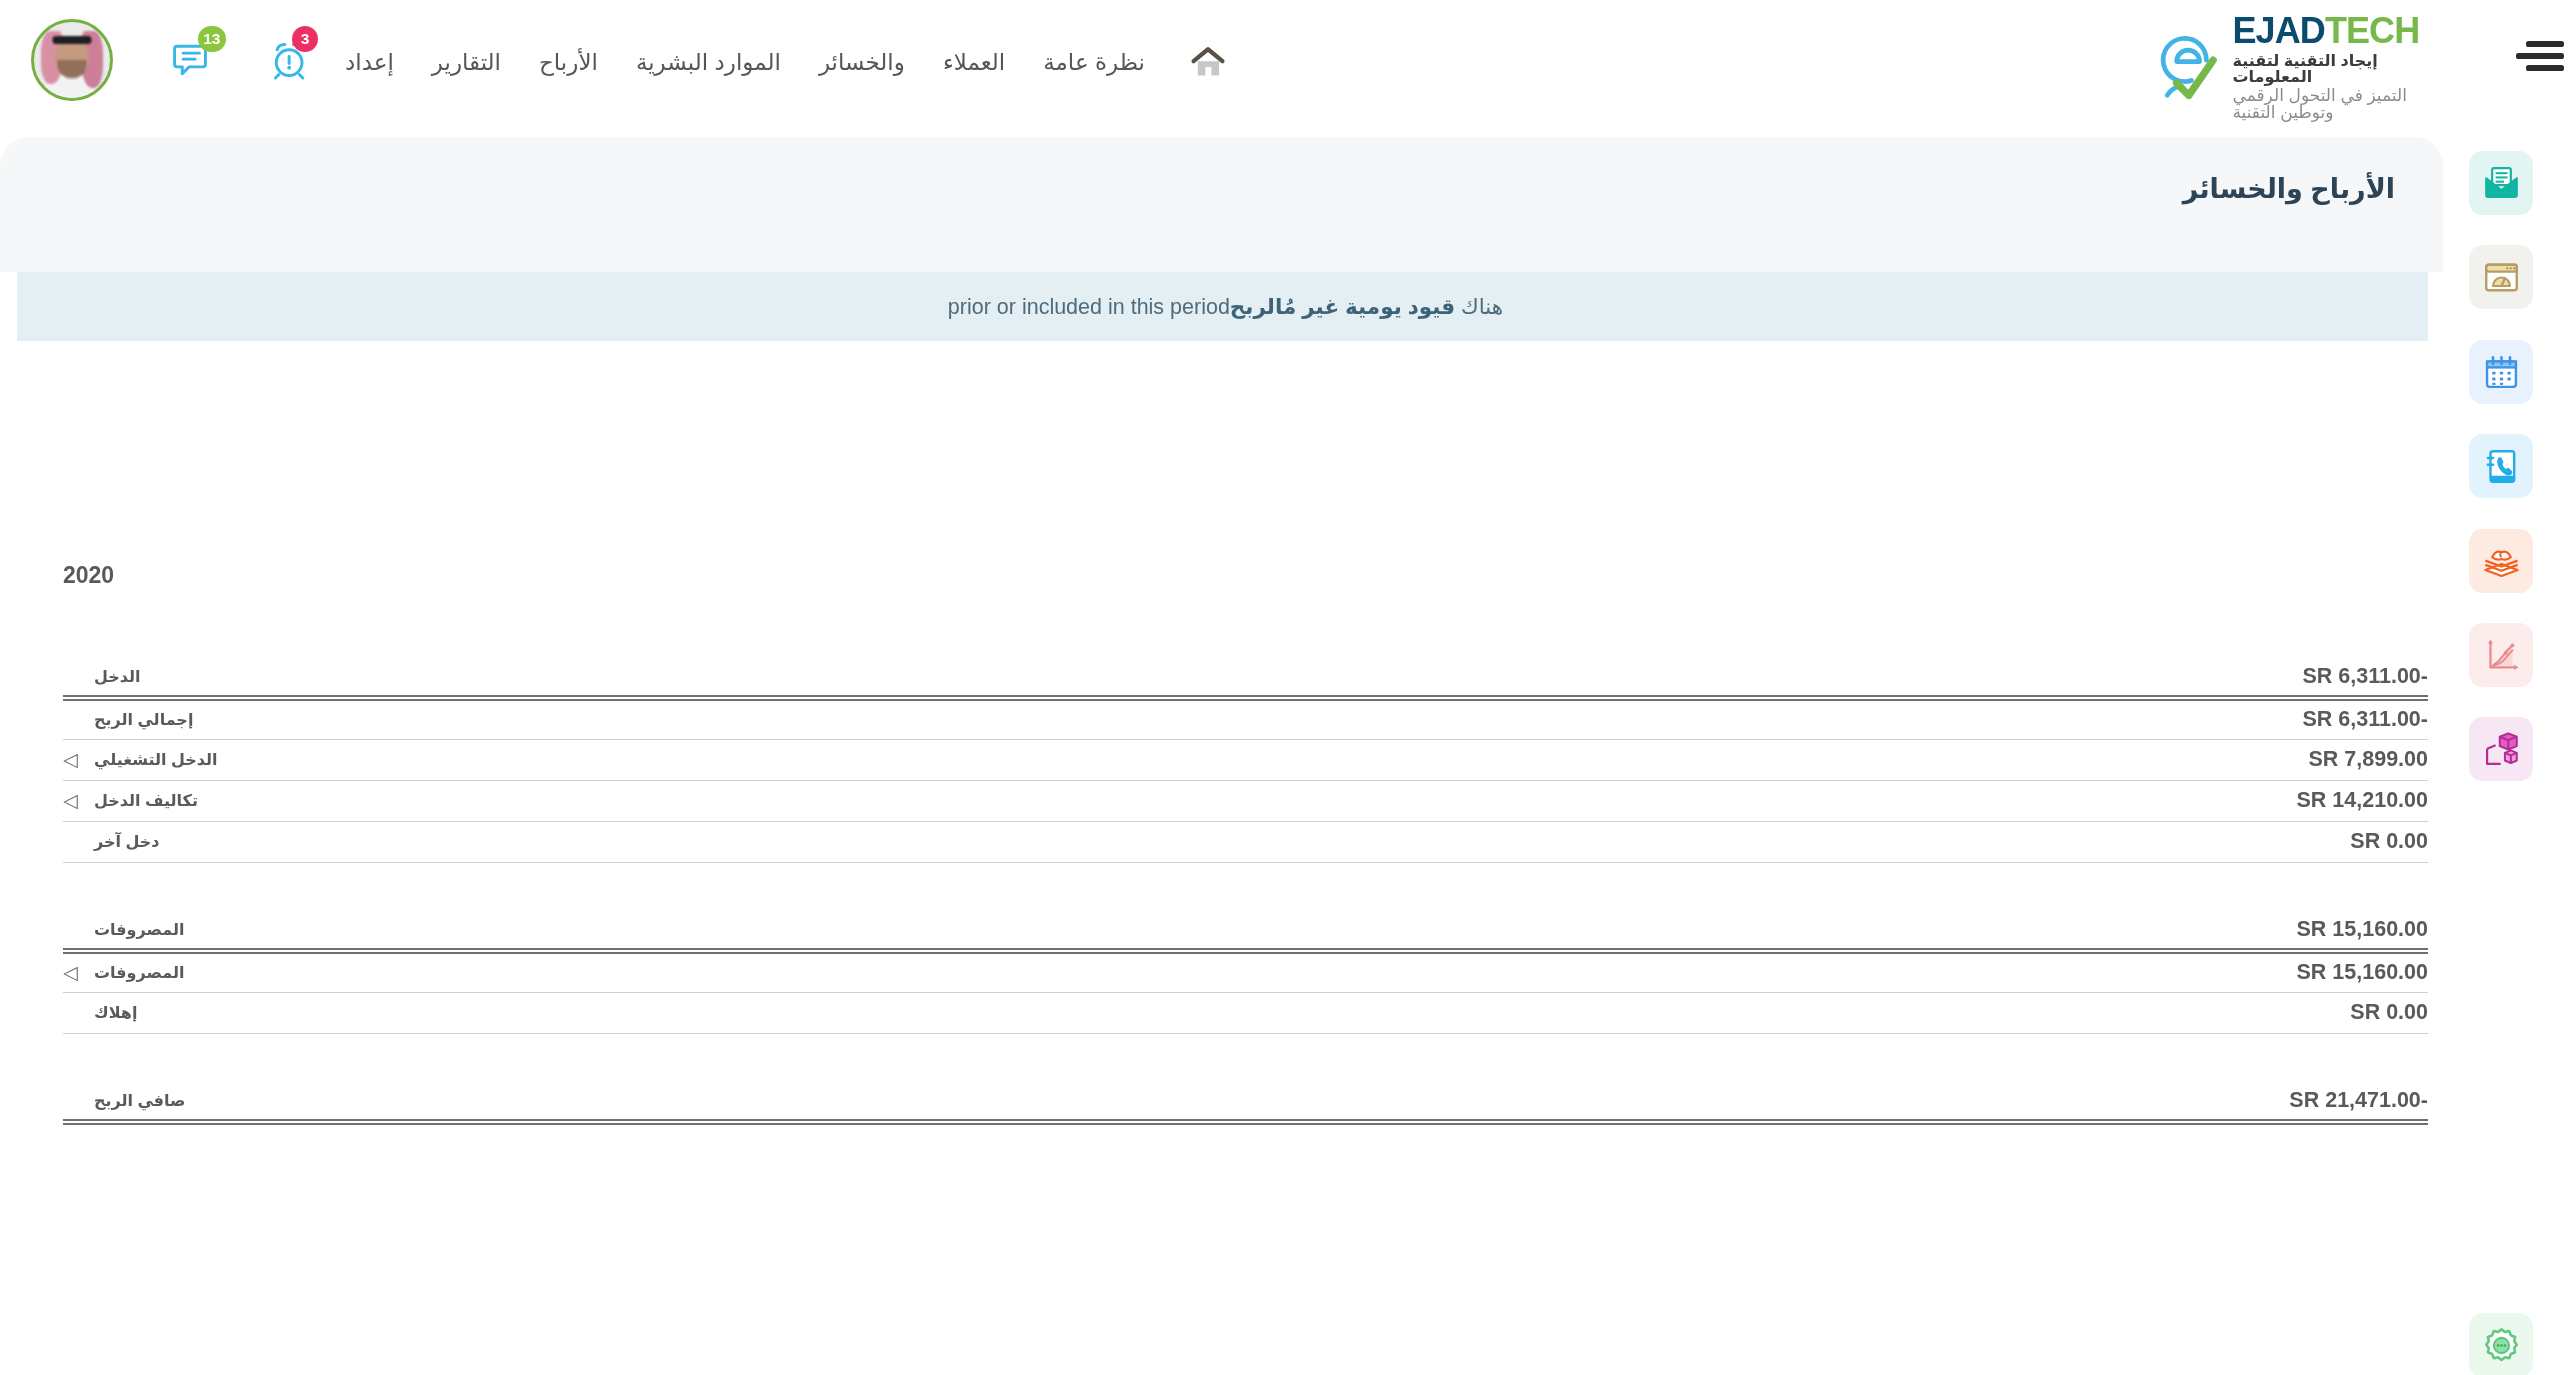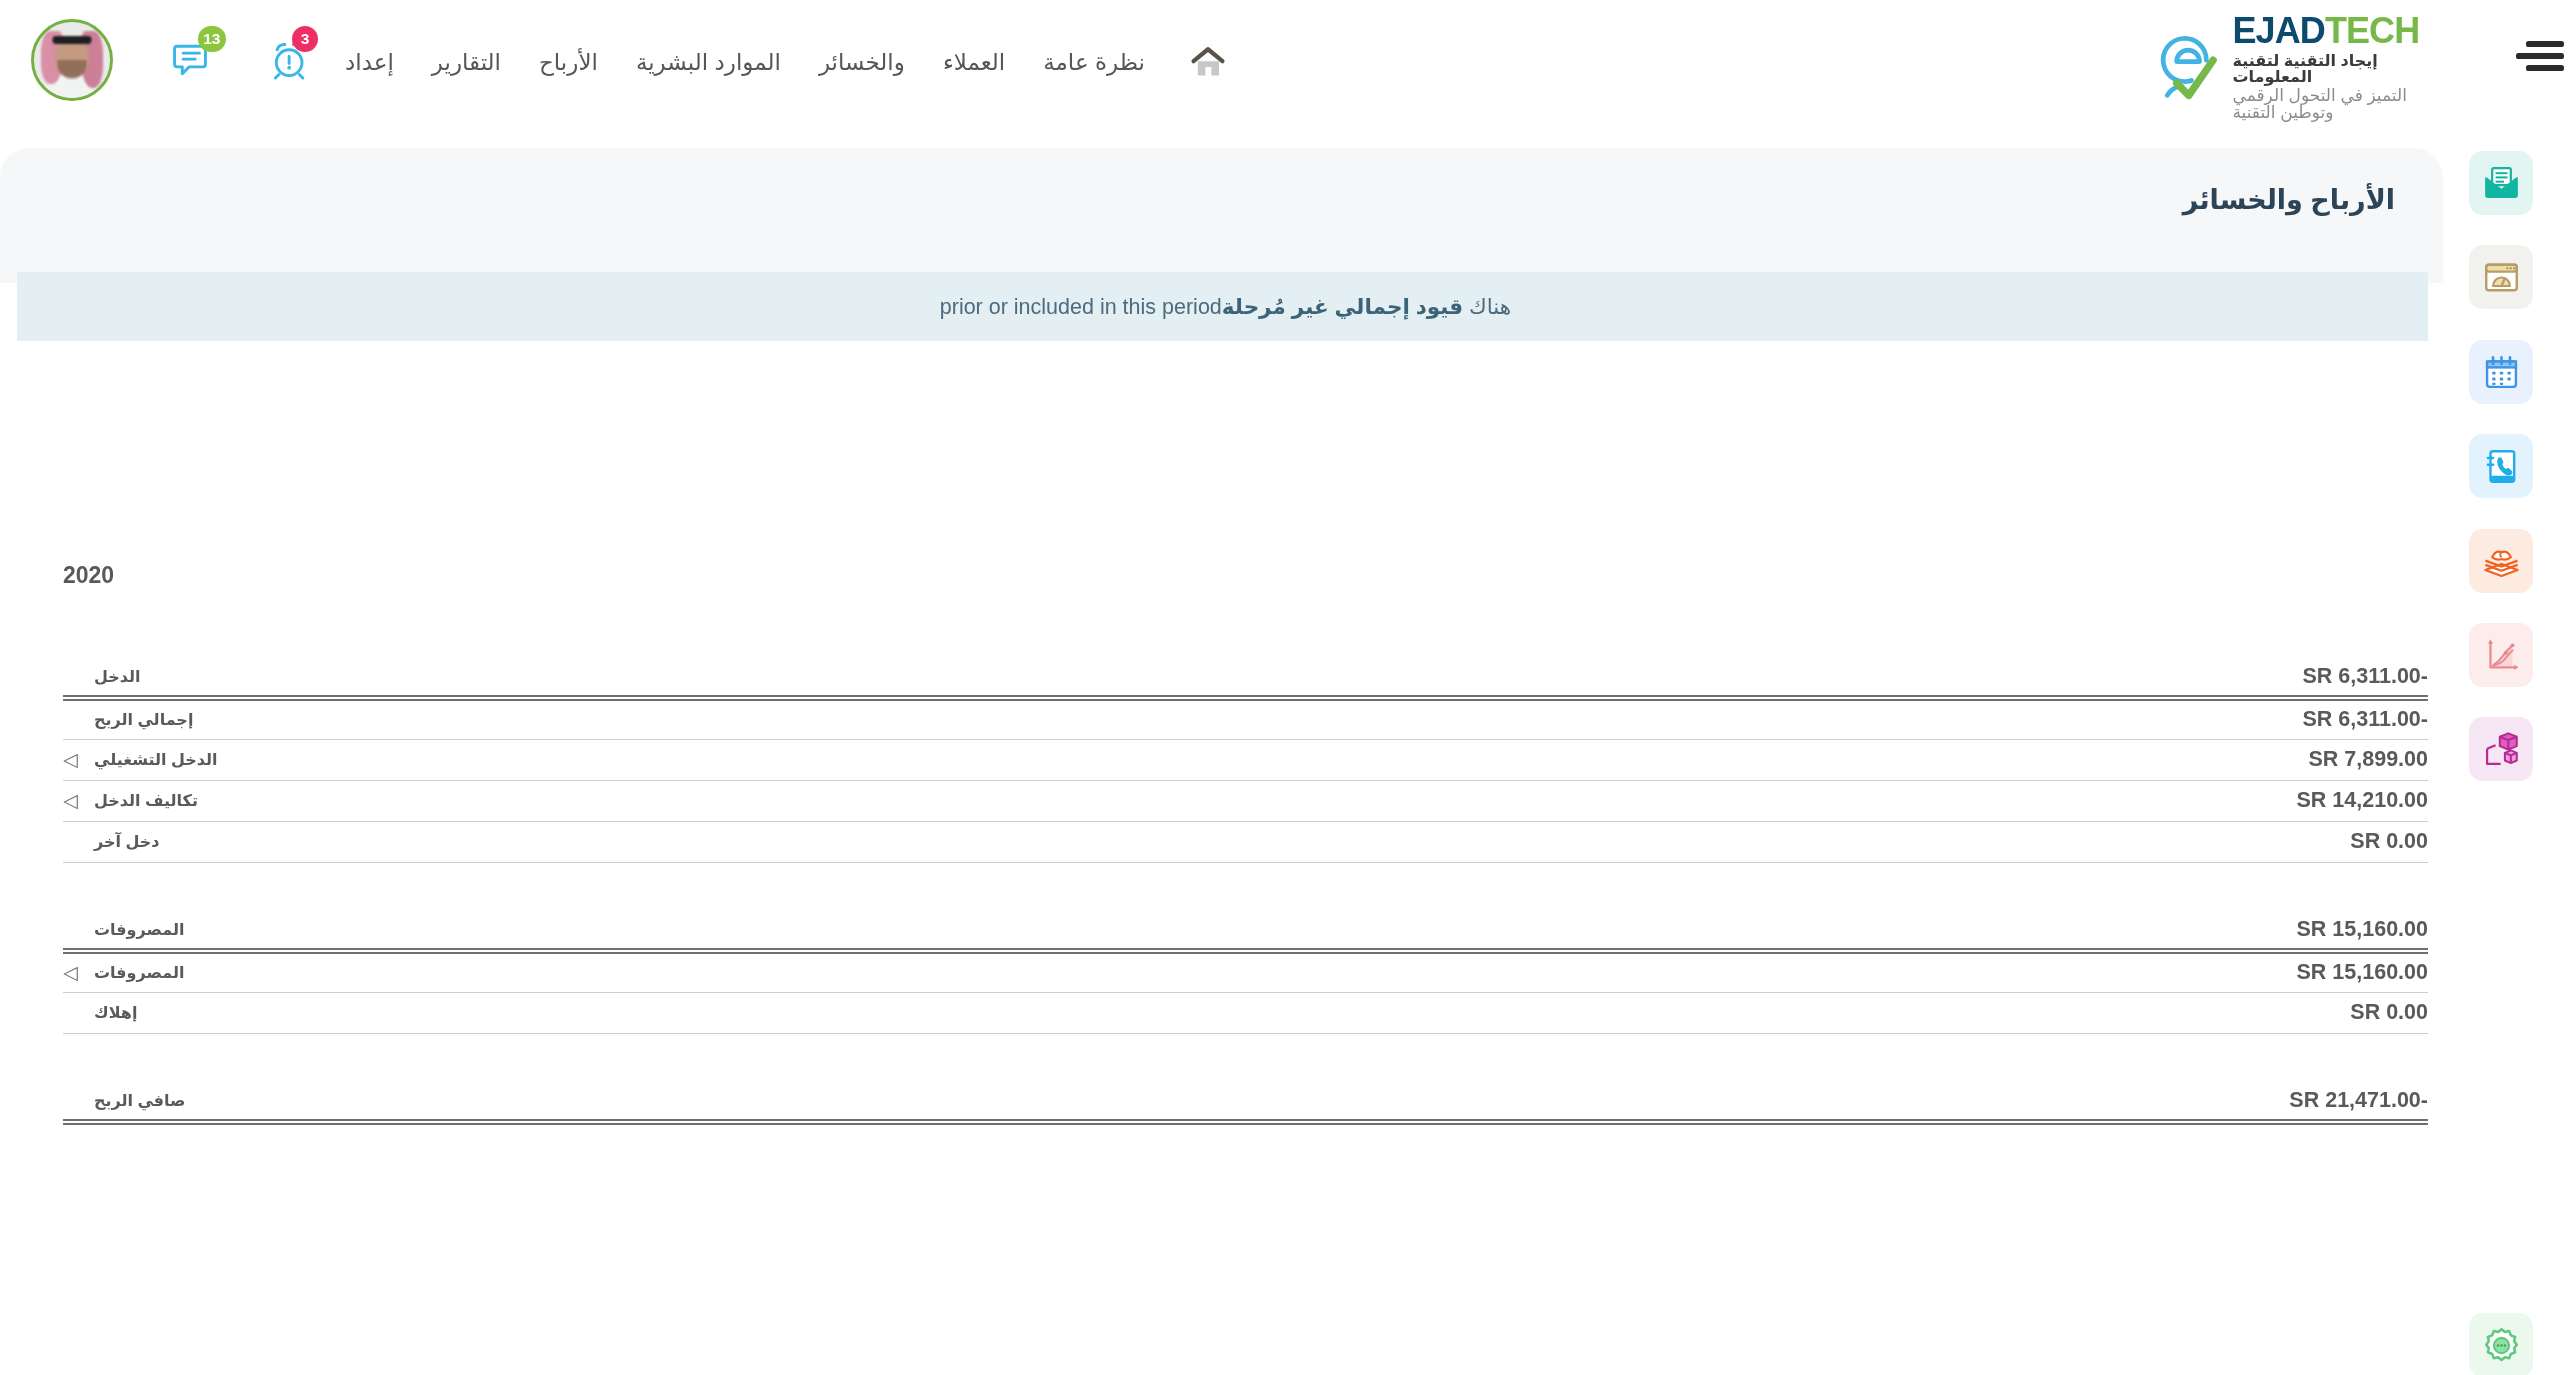--- a/index.html
+++ b/index.html
@@ -92,21 +92,21 @@
   .hamburger span:nth-child(1) { width: 38px; margin-left: 10.3px; }
   .hamburger span:nth-child(2) { width: 48px; margin-left: 0; }
   .hamburger span:nth-child(3) { width: 38px; margin-left: 10.3px; }
 
   
   .content {
     position: absolute; top: 137px; left: 0; width: 2443px; height: 1238px;
     background: #ffffff;
   }
   .page-head {
-    position: absolute; top: 11px; left: 0; width: 2443px; height: 135px;
+    position: absolute; top: 0; left: 0; width: 2443px; height: 135px;
     background: #f5f7f8; border-top-left-radius: 29px; border-top-right-radius: 29px;
   }
   .page-title {
     position: absolute; right: 48px; top: 36px;
     font-size: 27px; font-weight: bold; color: #2d4356;
   }
   .banner {
     position: absolute; top: 135px; left: 17px; width: 2411px; height: 69px;
     background: #e4eff3; display: flex; align-items: center; justify-content: center;
   }
@@ -245,21 +245,21 @@
     </div>
   </div>
 
   <div class="content">
 
     <div class="page-head">
       <div class="page-title">الأرباح والخسائر</div>
     </div>
 
     <div class="banner">
-      <div class="banner-text"><span>هناك </span><a class="banner-link">قيود إجمالي غير مُرحلة</a><span class="banner-ltr"> prior or included in this period</span></div>
+      <div class="banner-text"><span>هناك </span><a class="banner-link">قيود يومية غير مُالربح</a><span class="banner-ltr"> prior or included in this period</span></div>
     </div>
 
     <div class="report-card">
       <div class="year-label">2020</div>
 
       <table class="pl">
         <tbody>
 
           <tr class="r rowline-double">
             <td class="cell-value">SR 6,311.00-</td>

